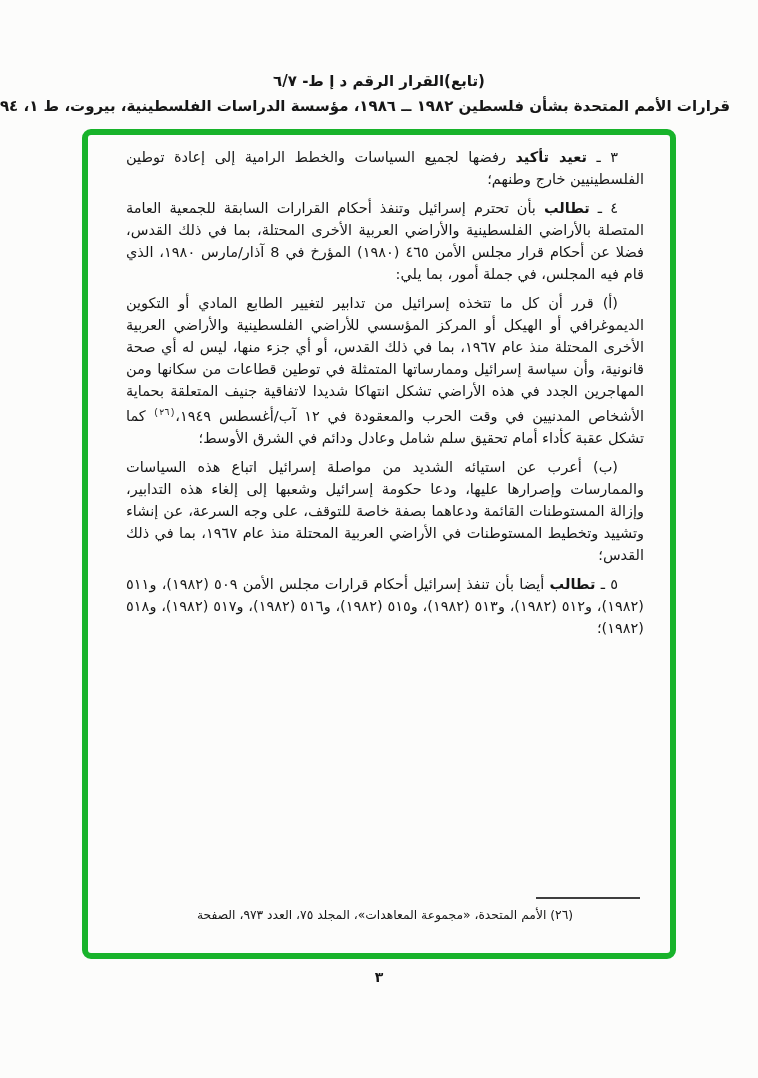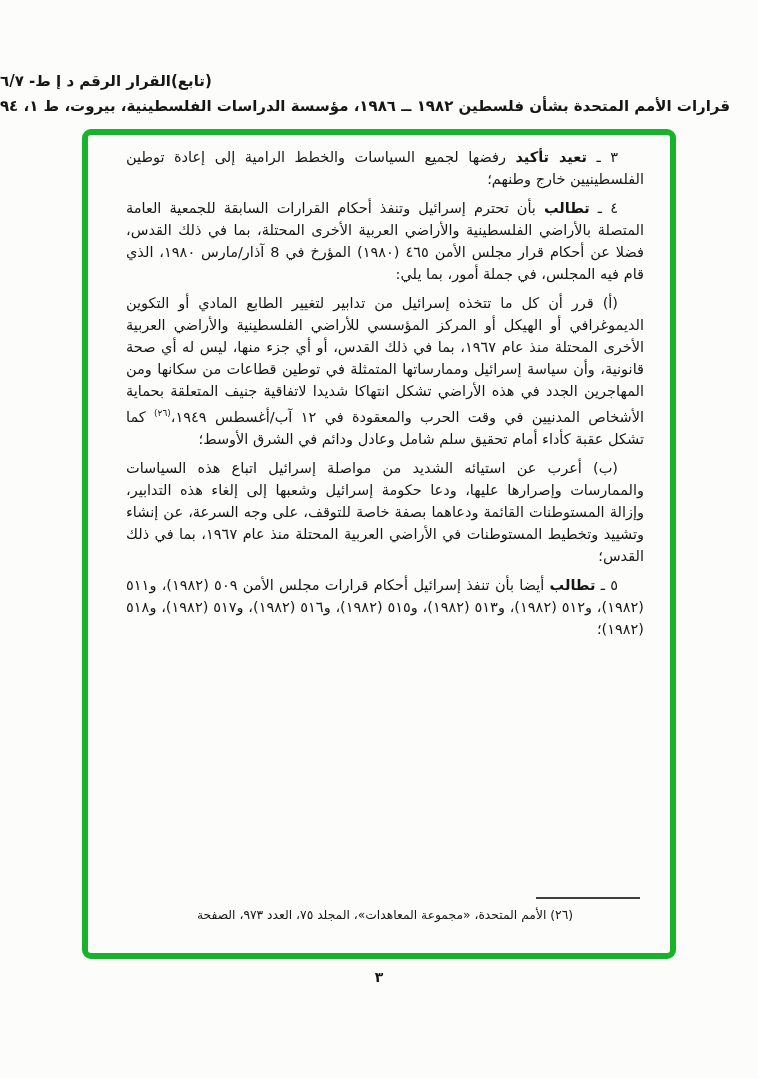--- a/index.html
+++ b/index.html
@@ -17,21 +17,21 @@
   .page {
     position: relative;
     width: 758px;
     height: 1078px;
   }
   .header {
     padding-top: 72px;
     direction: rtl;
   }
   .doc-title {
-    text-align: left;
+    text-align: center;
     font-size: 15px;
     font-weight: bold;
     letter-spacing: 0.5px;
   }
   .doc-citation {
     margin-top: 7px;
     padding: 0 28px;
     text-align: center;
     font-size: 15px;
     font-weight: bold;
@@ -57,20 +57,21 @@
     text-align: justify;
     text-indent: 26px;
     margin: 0 0 7px 0;
   }
   .para:last-of-type { margin-bottom: 0; }
   .lead-bold { font-weight: bold; }
   .fn-ref {
     font-size: 9px;
     vertical-align: 6px;
     letter-spacing: 0;
+    font-family: Liberation Mono, monospace;
   }
   .footnote-block {
     margin-top: auto;
     padding-top: 8px;
   }
   .fn-rule {
     width: 104px;
     height: 2px;
     background: #3f3f3f;
     margin: 0 4px 7px 0;

